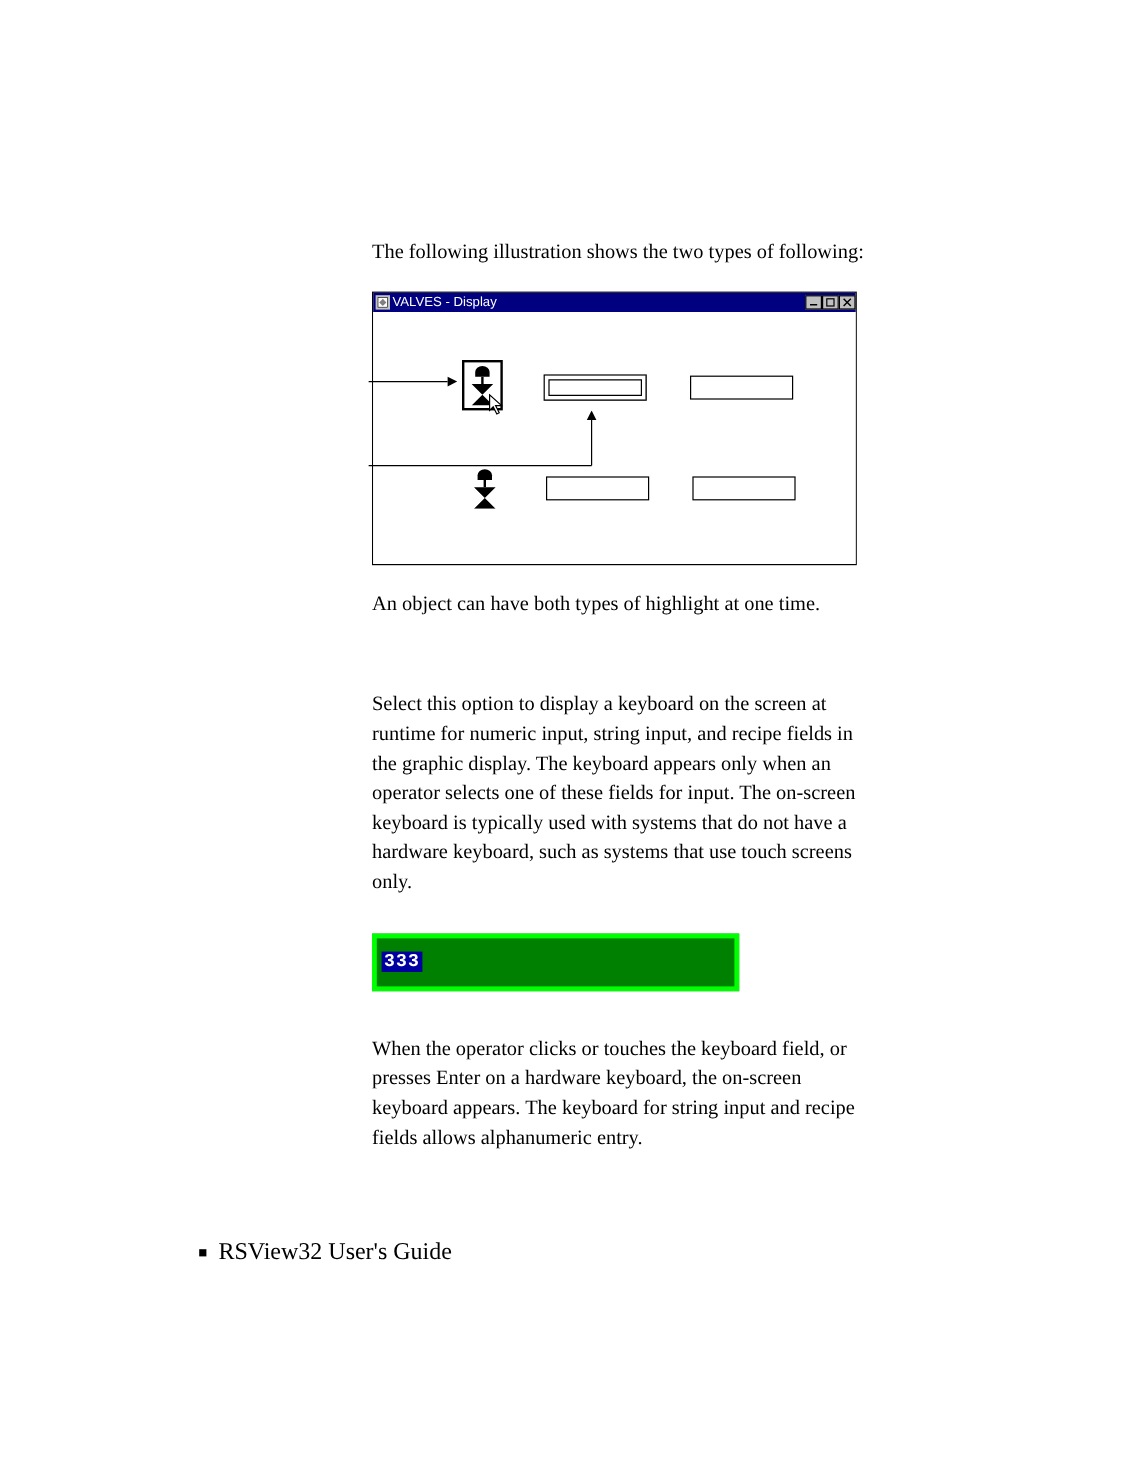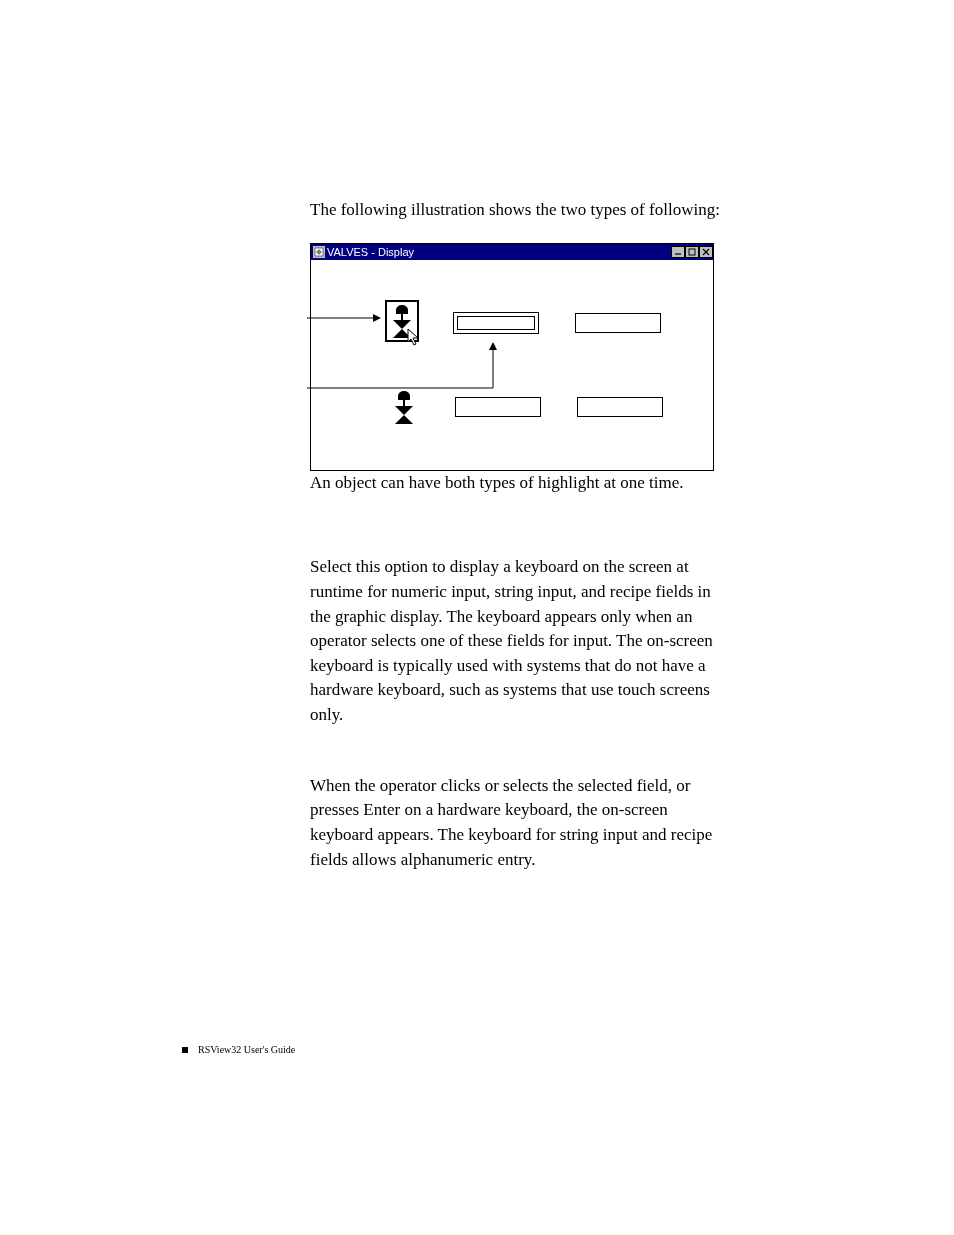--- a/index.html
+++ b/index.html
@@ -139,24 +139,24 @@
     font-weight: bold;
     font-size: 15px;
     padding: 0 2px;
     letter-spacing: 1px;
   }
   .spacer {
     height: 36px;
   }
   .footer {
     position: absolute;
-    left: 182px;
+    left: 166px;
     bottom: 180px;
     font-family: Garamond, "Times New Roman", serif;
-    font-size: 10px;
+    font-size: 20px;
     display: flex;
     align-items: center;
     gap: 10px;
   }
   .footer .square {
     width: 6px;
     height: 6px;
     background: #000;
     display: inline-block;
   }
@@ -240,29 +240,32 @@
             <polygon points="4,16 22,34 4,34 22,16" fill="#000"></polygon>
           </svg>
         </span>
         <div class="textbox" style="margin-left:38px;"></div>
         <div class="textbox" style="margin-left:36px;"></div>
       </div>
 
     </div>
   </div>
 
-  <p class="para" style="">An object can have both types of highlight at one time.</p>
+  <p class="para" style="margin-top:20px;">An object can have both types of highlight at one time.</p>
 
   <div style="height:50px;"></div>
 
   <p class="para">Select this option to display a keyboard on the screen at runtime for numeric input, string input, and recipe fields in the graphic display. The keyboard appears only when an operator selects one of these fields for input. The on-screen keyboard is typically used with systems that do not have a hardware keyboard, such as systems that use touch screens only.</p>
 
+  <div class="greenbox">
+    <span class="bluefield">333</span>
+  </div>
 
   <div class="spacer"></div>
 
-  <p class="para">When the operator clicks or selects the selected field, or presses Enter on a hardware keyboard, the on-screen keyboard appears. The keyboard for string input and recipe fields allows alphanumeric entry.</p>
+  <p class="para">When the operator clicks or touches the keyboard field, or presses Enter on a hardware keyboard, the on-screen keyboard appears. The keyboard for string input and recipe fields allows alphanumeric entry.</p>
 
 </div>
 
 <div class="footer">
   <span class="square"></span>
   <span>RSView32  User's Guide</span>
 </div>
 
 </body></html>

